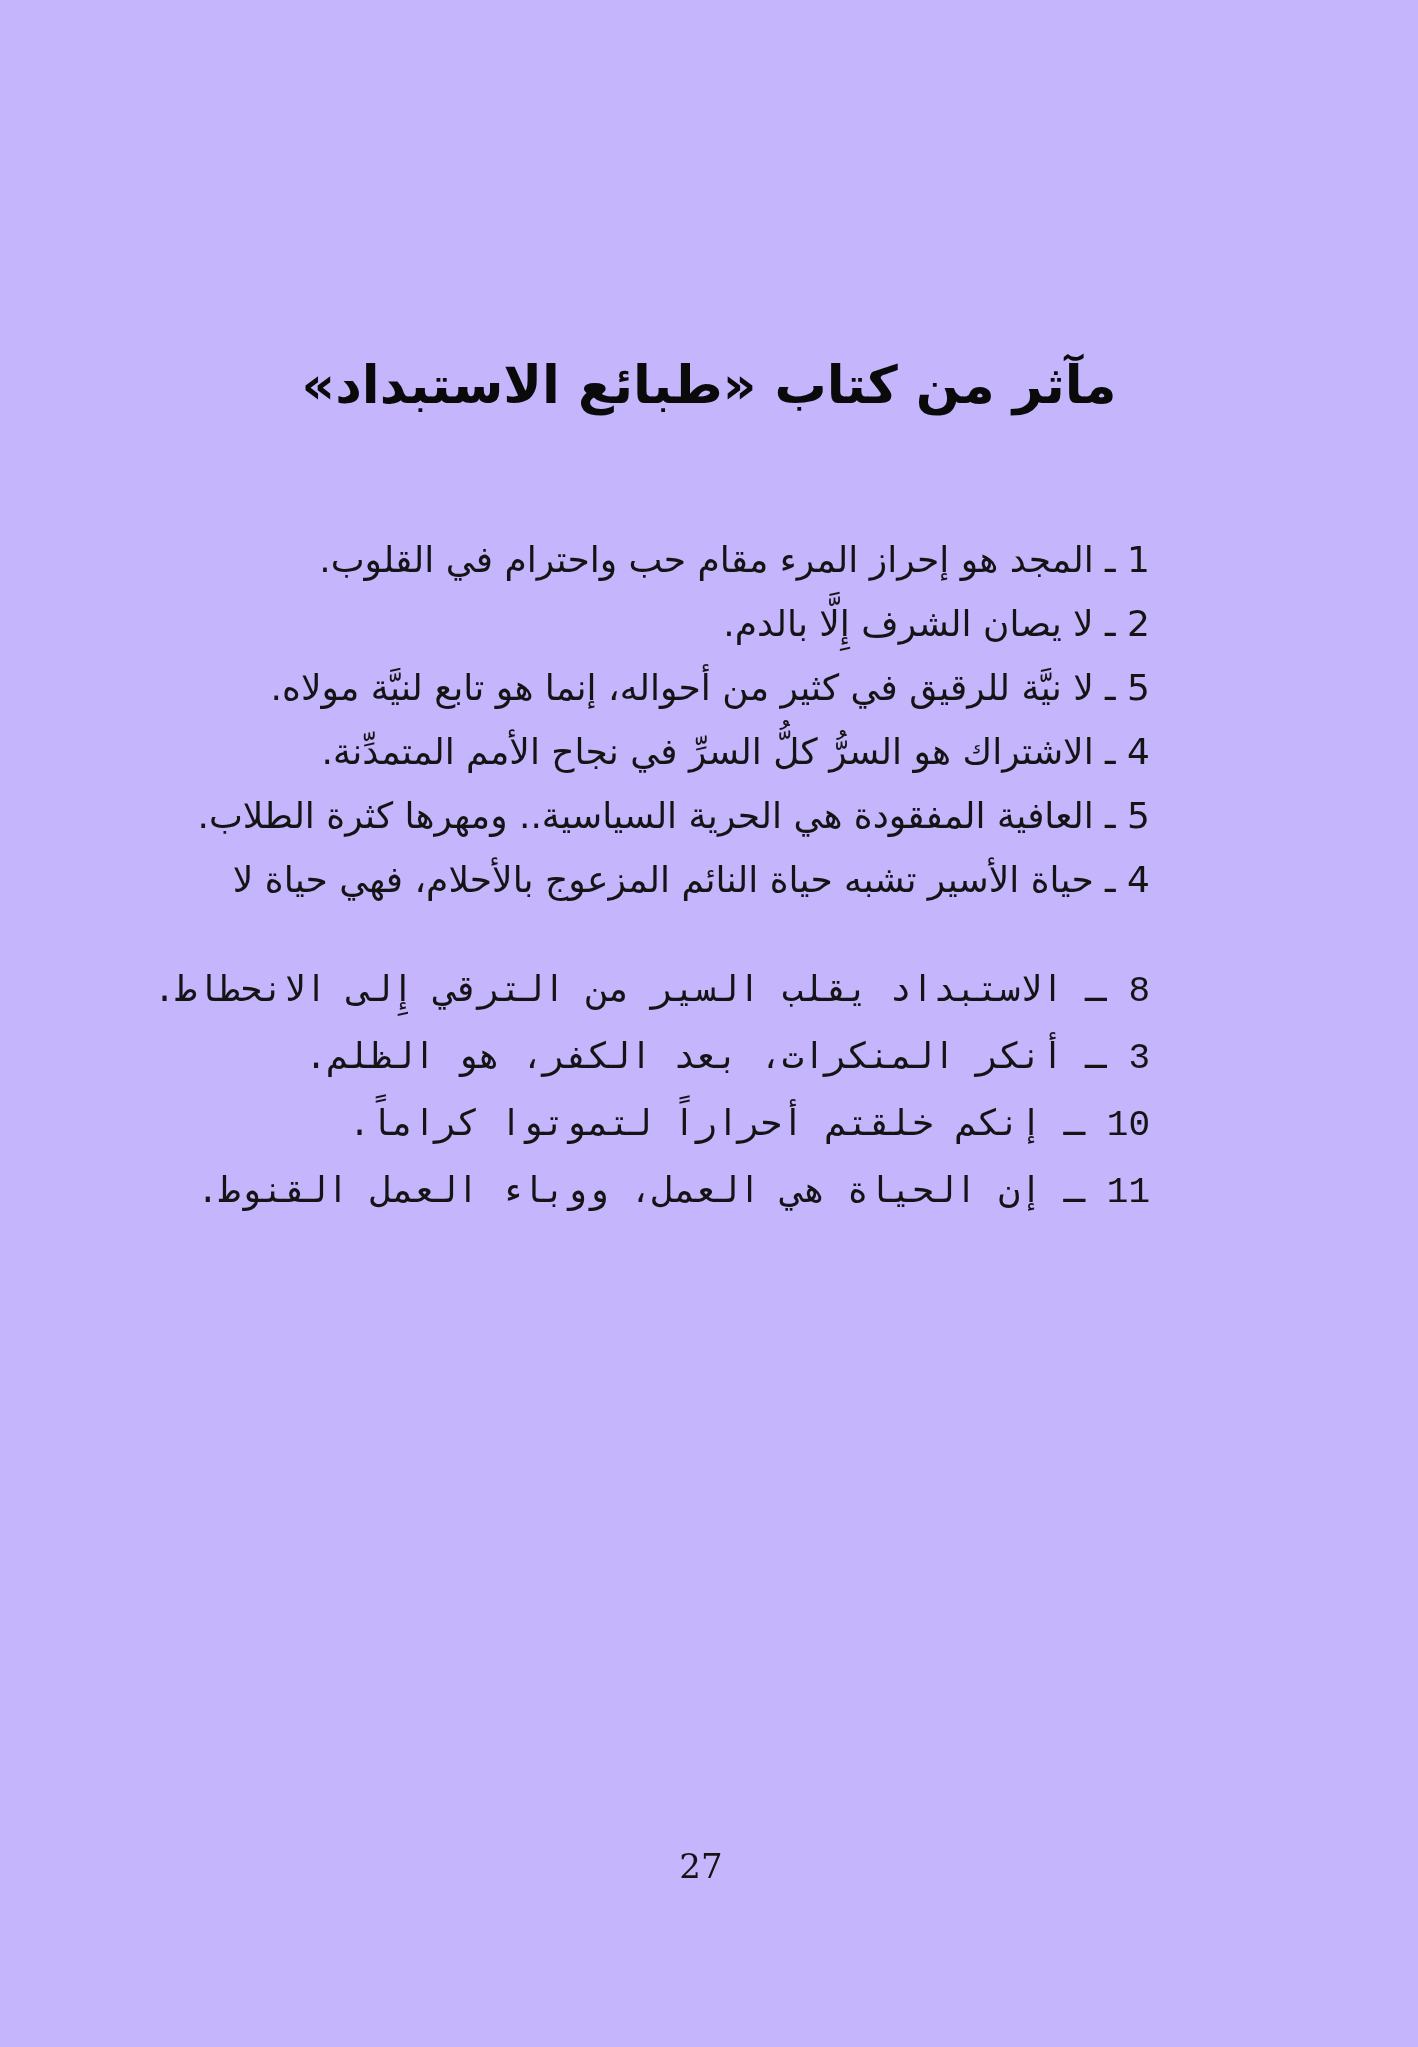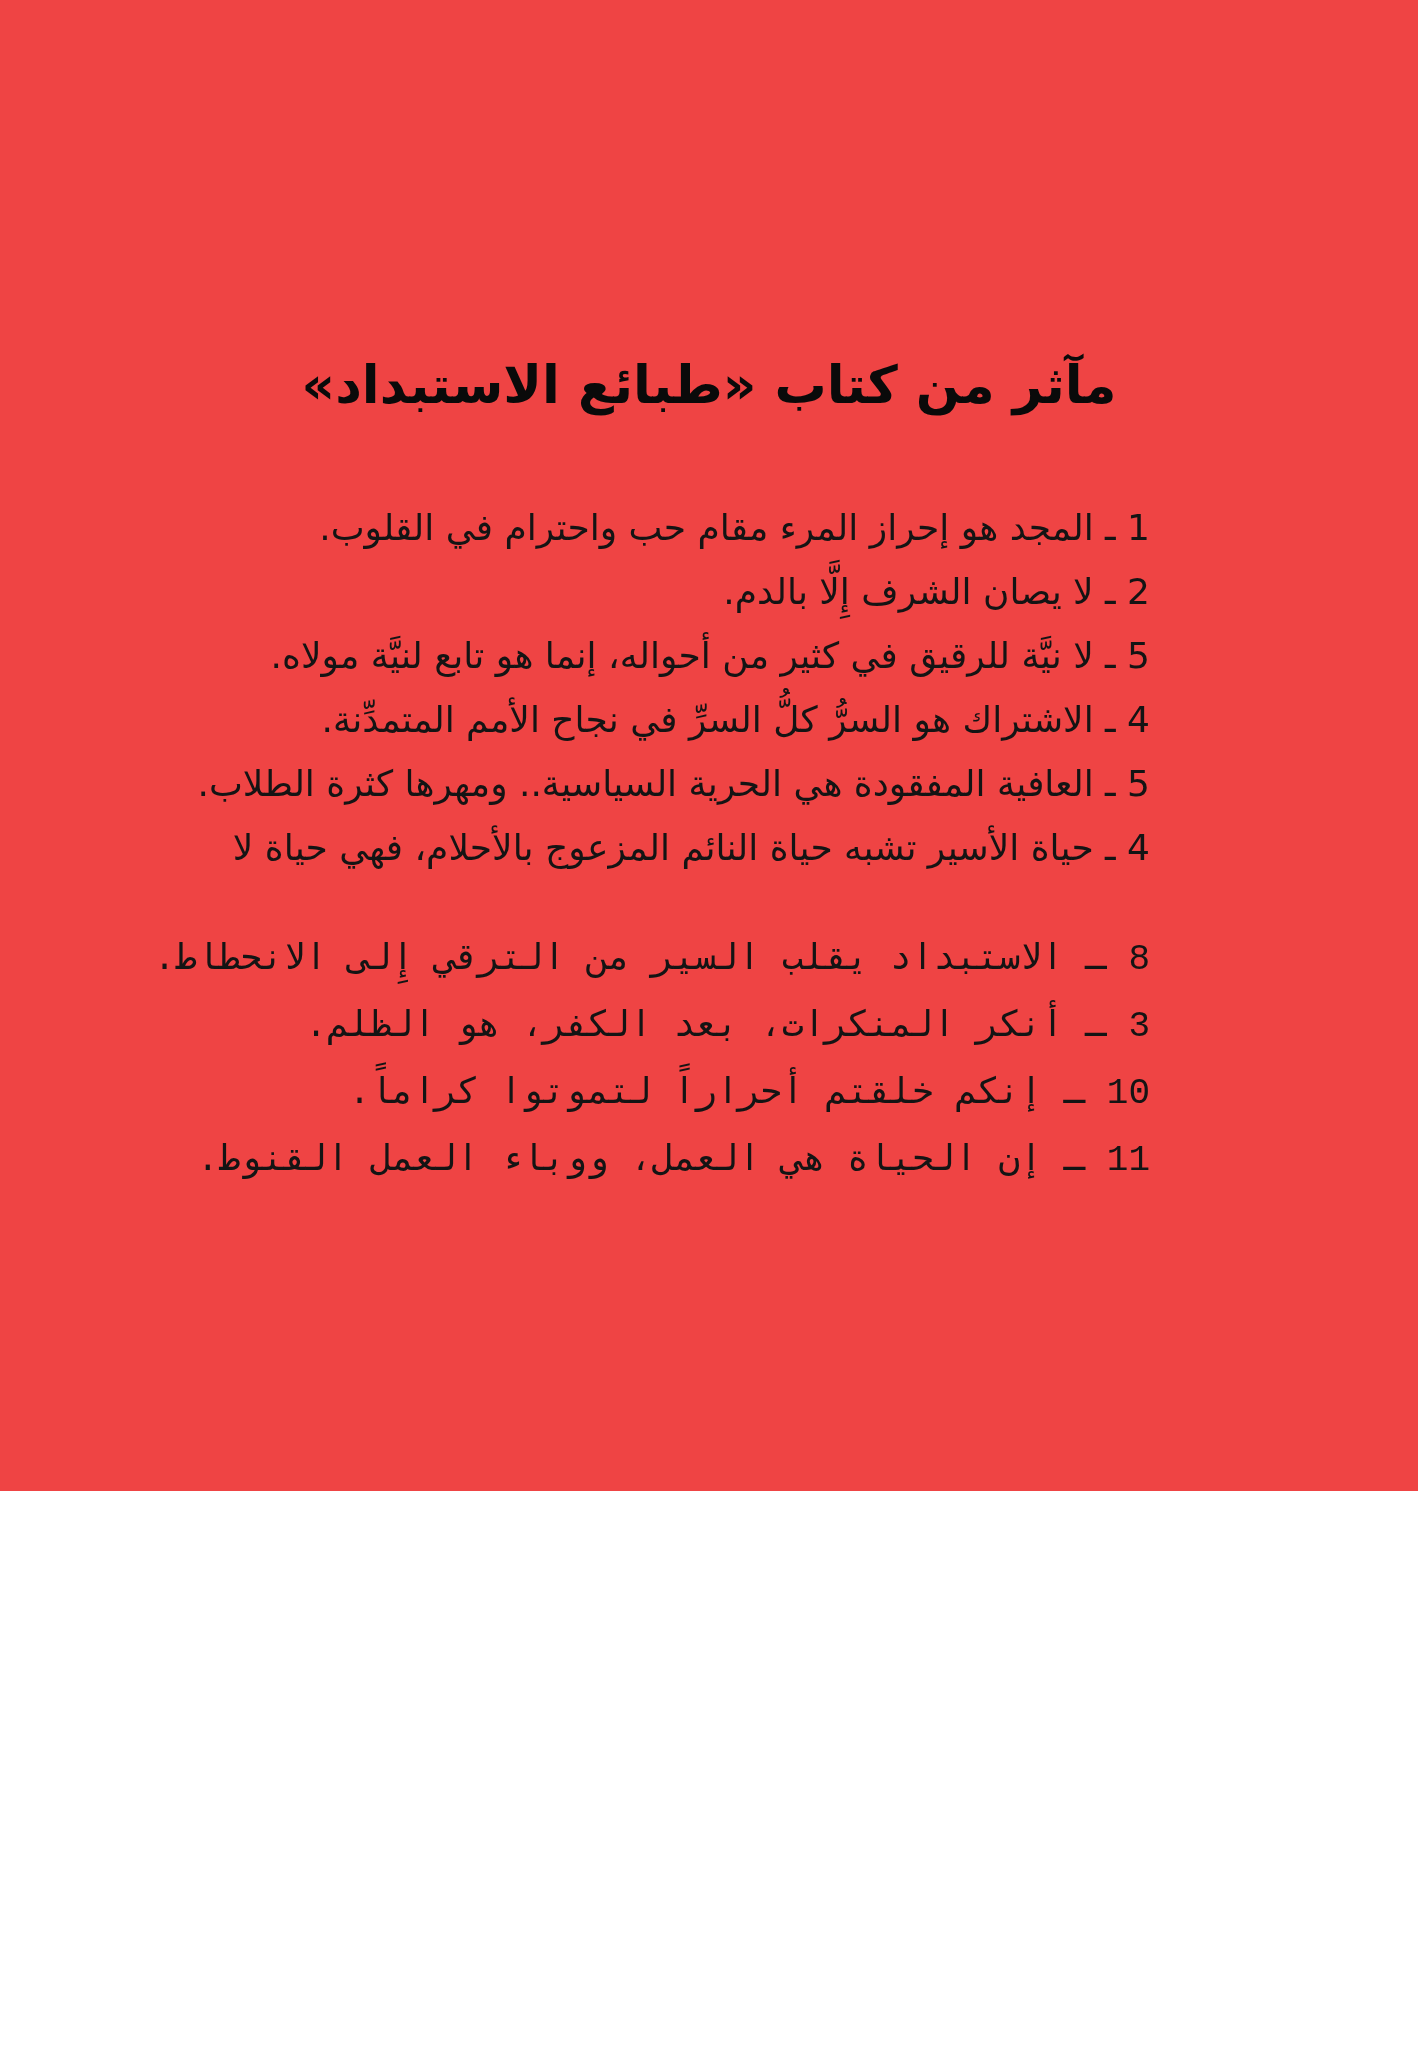--- a/index.html
+++ b/index.html
@@ -3,42 +3,42 @@
 <meta charset="utf-8">
 <style>
   html, body {
     margin: 0;
     padding: 0;
     background: #ffffff;
   }
   .page {
     position: relative;
     width: 1418px;
-    height: 1491px;
-    background: #ef4444;
+    height: 2047px;
+    background: #c4b5fd;
     color: #111111;
     font-family: "DejaVu Sans", sans-serif;
     direction: rtl;
     overflow: hidden;
   }
   .book-title {
     position: absolute;
     top: 344px;
     left: 0;
     right: 0;
     margin: 0;
     text-align: center;
     font-size: 52px;
     font-weight: bold;
     line-height: 1.6;
     color: #0a0a0a;
   }
   .aphorism-list {
     position: absolute;
-    top: 496px;
+    top: 528px;
     right: 268px;
     width: 1040px;
     direction: rtl;
   }
   .line {
     height: 64px;
     line-height: 64px;
     font-size: 36px;
     text-align: right;
     white-space: nowrap;

